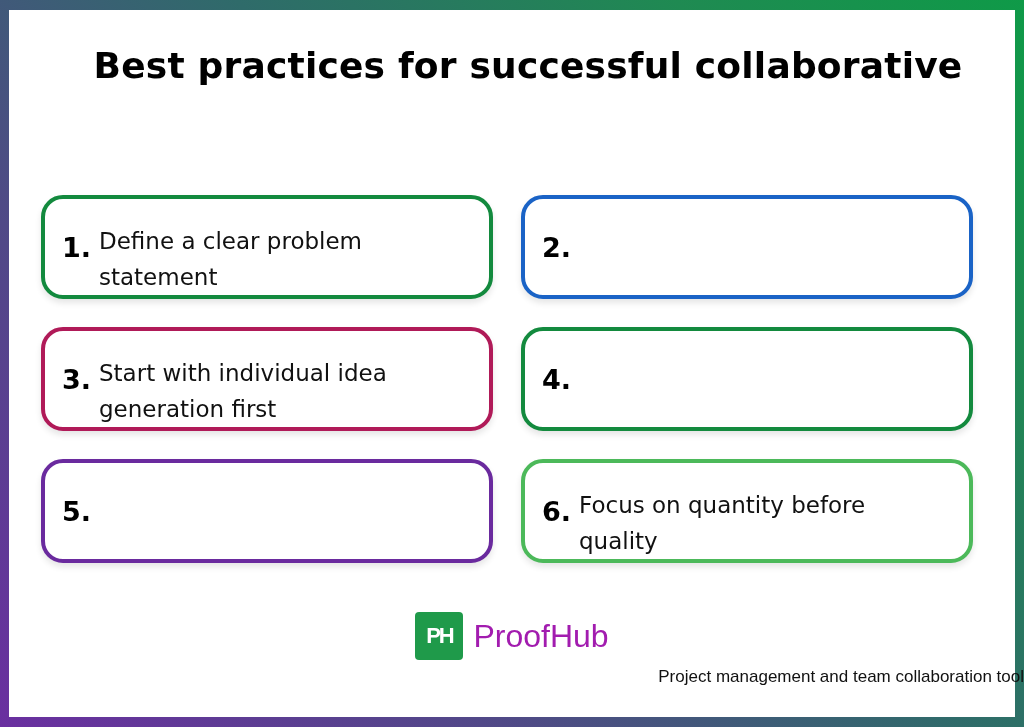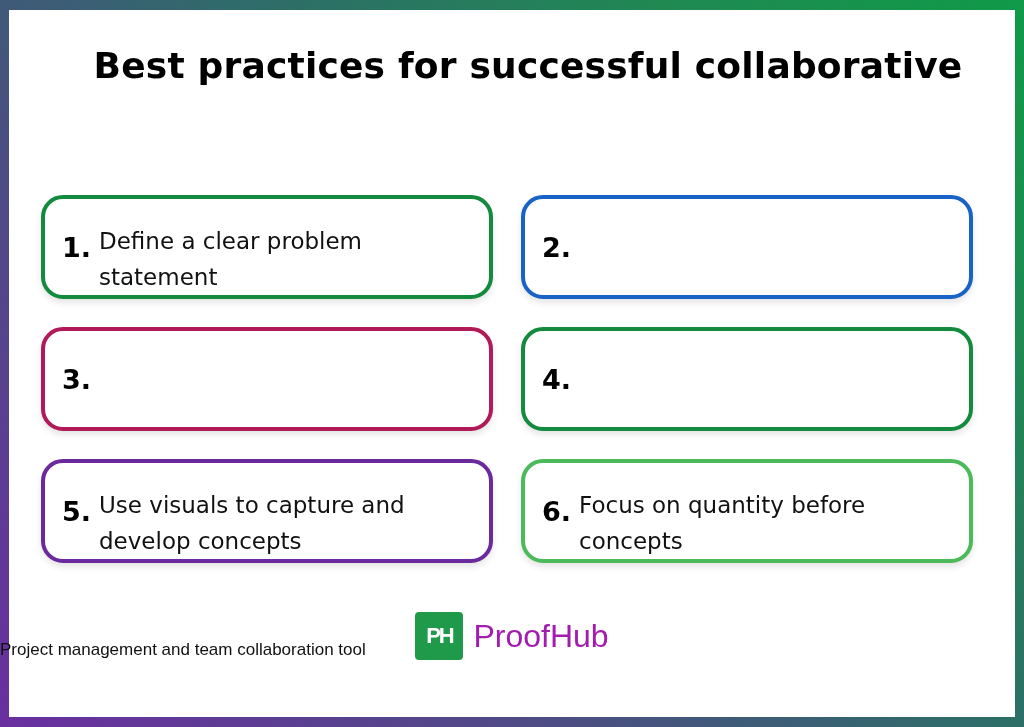--- a/index.html
+++ b/index.html
@@ -41,21 +41,21 @@
     .logo-box {
       width: 48px; height: 48px; background: #1f9a4a; border-radius: 4px;
       display: flex; align-items: center; justify-content: center;
       color: #fff; font-weight: bold; font-size: 22px; letter-spacing: -2px;
       font-family: "Liberation Sans", sans-serif;
     }
     .brand-name {
       font-family: "Liberation Sans", sans-serif; font-size: 32px; color: #a21caf; font-weight: 500;
     }
     .tagline {
-      position: absolute; left: 0; top: 640px; width: 1024px; text-align: left;
+      position: absolute; left: 0; top: 667px; width: 1024px; text-align: right;
       font-family: "Liberation Sans", sans-serif; font-size: 17px; color: #111;
     }
   </style>
 </head>
 <body>
 
 <div class="frame"></div>
 <div class="canvas"></div>
 
 <div class="title">
@@ -64,30 +64,30 @@
 
 <div class="card" id="card0" style="left: 41px; top: 195px; border-color: rgb(19, 138, 62);">
   <span class="num">1.</span>
   <span class="text">Define a clear problem statement</span>
 </div>
 <div class="card" id="card1" style="left: 521px; top: 195px; border-color: rgb(26, 99, 198);">
   <span class="num">2.</span>
 </div>
 <div class="card" id="card2" style="left: 41px; top: 327px; border-color: rgb(176, 26, 88);">
   <span class="num">3.</span>
+  <span class="text">Start with individual idea generation first</span>
 </div>
 <div class="card" id="card3" style="left: 521px; top: 327px; border-color: rgb(19, 138, 62);">
   <span class="num">4.</span>
 </div>
 <div class="card" id="card4" style="left: 41px; top: 459px; border-color: rgb(106, 42, 158);">
   <span class="num">5.</span>
-  <span class="text">Use visuals to capture and develop concepts</span>
 </div>
 <div class="card" id="card5" style="left: 521px; top: 459px; border-color: rgb(76, 185, 90);">
   <span class="num">6.</span>
-  <span class="text">Focus on quantity before concepts</span>
+  <span class="text">Focus on quantity before quality</span>
 </div>
 
 <div class="brand">
   <div class="logo-box" style="background: rgb(31, 154, 74);">PH</div>
   <div class="brand-name">ProofHub</div>
 </div>
 <div class="tagline">Project management and team collaboration tool</div>
 
 </body></html>

